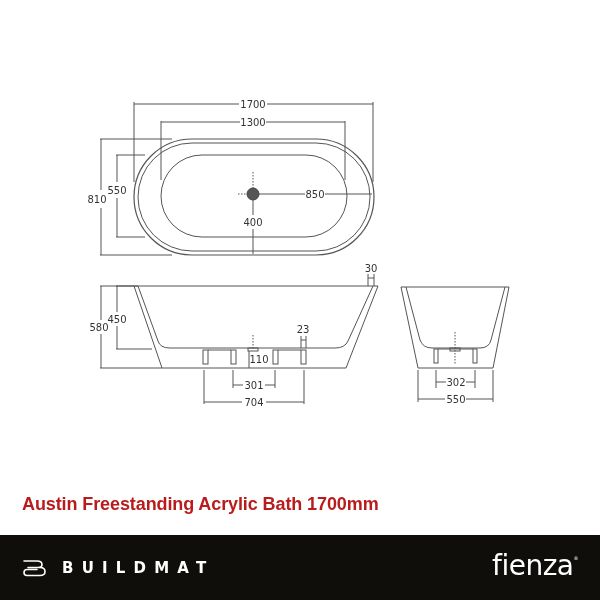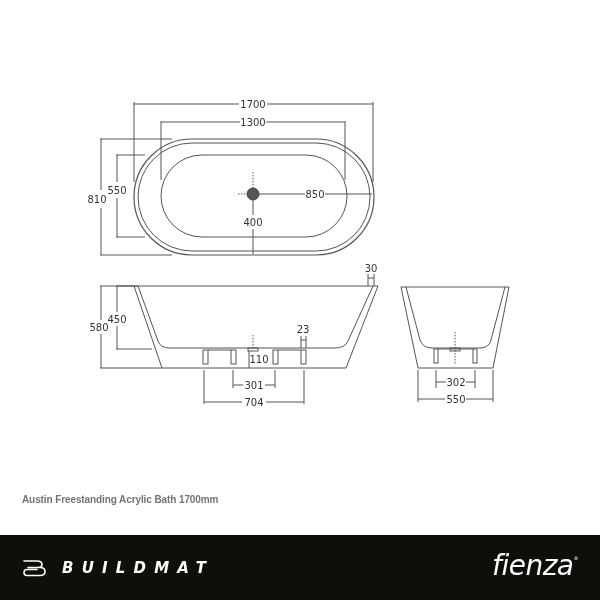--- a/index.html
+++ b/index.html
@@ -1,20 +1,20 @@
 <!DOCTYPE html>
 <html><head>
   <meta charset="utf-8">
   <style>
     html, body { margin: 0; padding: 0; background: #ffffff; }
     body { width: 600px; height: 600px; position: relative; overflow: hidden; font-family: "Liberation Sans", "DejaVu Sans", sans-serif; }
     #drawing { position: absolute; left: 0; top: 0; width: 600px; height: 480px; }
     #drawing text { font-family: "DejaVu Sans", "Liberation Sans", sans-serif; font-size: 10px; fill: #333333; }
-    .title { position: absolute; left: 22px; top: 494px; font-size: 10px; font-weight: bold; color: #737373; letter-spacing: -0.1px; }
-    .footer { position: absolute; left: 0; top: 535px; width: 600px; height: 65px; background: #0f0e0b; font-style: italic; }
+    .title { position: absolute; left: 22px; top: 494px; font-size: 18px; font-weight: bold; color: #b91c1c; letter-spacing: -0.1px; }
+    .footer { position: absolute; left: 0; top: 535px; width: 600px; height: 65px; background: #0f0e0b; }
     .brand { position: absolute; left: 22px; top: 24px; display: flex; align-items: center; }
     .brand-logo { width: 26px; height: 18px; margin-right: 14px; }
     .brand-name { color: #ffffff; font-weight: bold; font-size: 15px; letter-spacing: 8.2px; font-family: "DejaVu Sans", sans-serif; }
     .partner { position: absolute; right: 22px; top: 14px; color: #ffffff; font-size: 28px; font-family: "DejaVu Sans", sans-serif; font-weight: normal; letter-spacing: -0.5px; }
     .partner sup { font-size: 5px; vertical-align: top; position: relative; top: 6px; }
   </style>
 </head>
 <body>
 
 <svg id="drawing" viewBox="0 0 600 480" xmlns="http://www.w3.org/2000/svg">

